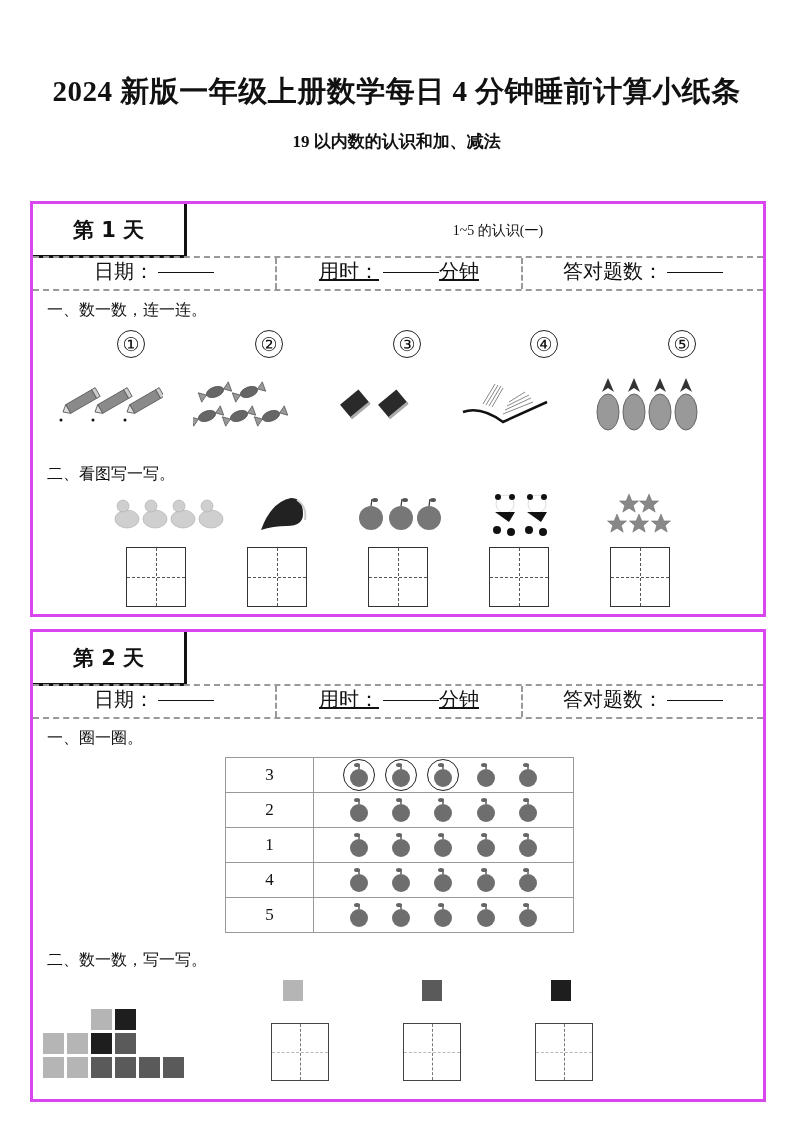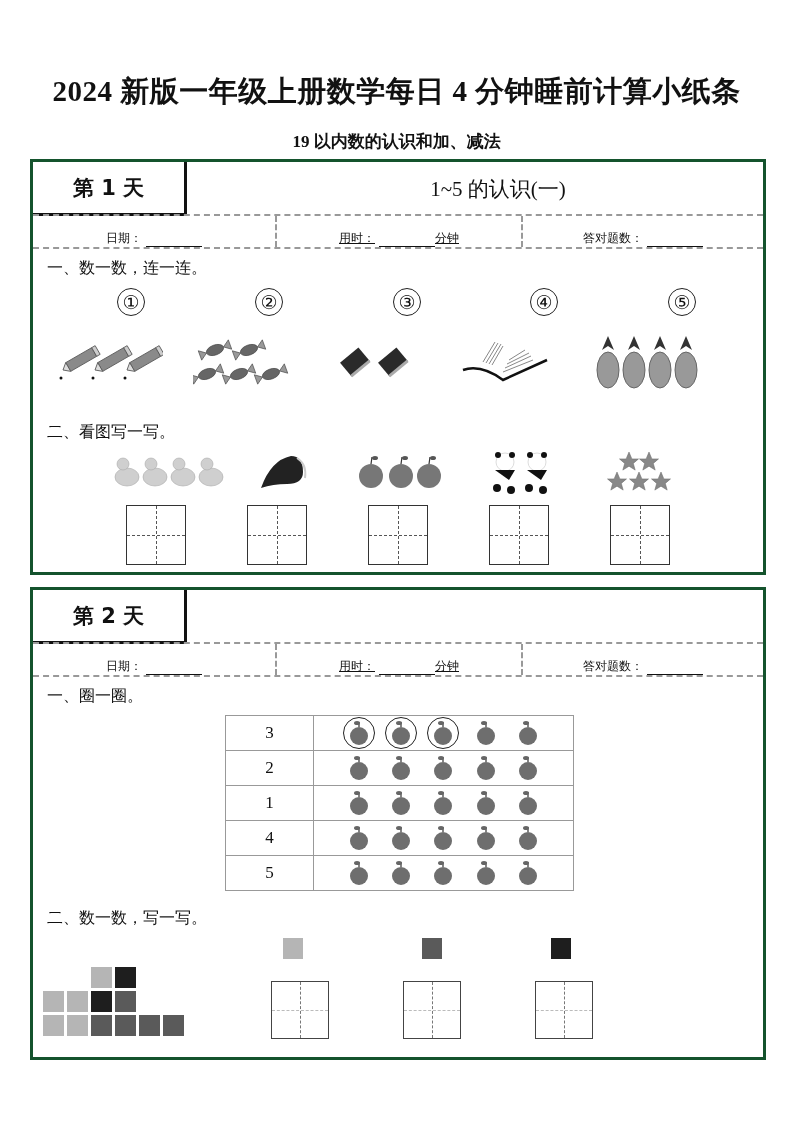--- a/index.html
+++ b/index.html
@@ -5,33 +5,33 @@
   html, body { margin: 0; padding: 0; background: #ffffff; }
   body { width: 793px; height: 1122px; position: relative; overflow: hidden;
          font-family: "Liberation Serif", "DejaVu Serif", serif; color: #111; }
 
   .title { position: absolute; left: 0; top: 72px; width: 793px; text-align: center;
            font-family: "Liberation Serif", "DejaVu Serif", serif; font-weight: bold; font-size: 29px;
            letter-spacing: 0.5px; }
   .subtitle { position: absolute; left: 0; top: 130px; width: 793px; text-align: center;
               font-size: 17px; font-weight: bold; }
 
-  .card { position: absolute; left: 30px; width: 730px; border: 3px solid #14532d; box-sizing: content-box; }
+  .card { position: absolute; left: 30px; width: 730px; border: 3px solid #d946ef; box-sizing: content-box; margin-top: 42px; }
   .card1 { top: 159px; height: 410px; }
   .card2 { top: 587px; height: 467px; }
 
   .day-tab { position: absolute; left: 0; top: 0; width: 151px; height: 51px; border-right: 3px solid #111;
              border-bottom: 3px solid #111; display: flex; align-items: center; justify-content: center;
              font-family: "DejaVu Sans", sans-serif; font-weight: bold; font-size: 21px; }
   .lesson-title { position: absolute; left: 154px; right: 0; top: 0; height: 54px; display: flex;
-                  align-items: center; justify-content: center; font-size: 21px; padding-left: 46px; }
+                  align-items: center; justify-content: center; font-size: 14px; padding-left: 46px; }
 
   .info-row { position: absolute; left: 0; right: 0; top: 52px; height: 31px;
               border-top: 2px dashed #999; border-bottom: 2px dashed #999; display: flex; }
-  .info-row .cell { flex: 1; display: flex; align-items: flex-end; justify-content: center; font-size: 12px;
+  .info-row .cell { flex: 1; display: flex; align-items: flex-start; justify-content: center; font-size: 20px;
                     font-family: "DejaVu Serif", serif; position: relative; }
   .info-row .cell + .cell { border-left: 2px dashed #999; }
   .info-row .cell:nth-child(1) { flex: 0 0 242px; }
   .info-row .cell:nth-child(2) { flex: 0 0 244px; text-decoration: underline; }
   .blank { display: inline-block; width: 56px; border-bottom: 1px solid #111; height: 14px; margin-left: 4px; }
 
   .section-label { position: absolute; left: 14px; font-size: 16px; font-family: "DejaVu Serif", serif; }
 
   .num-row { position: absolute; left: 0; right: 0; top: 126px; height: 32px; }
   .circ-num { position: absolute; width: 26px; height: 26px; border: 1.5px solid #222; border-radius: 50%;

